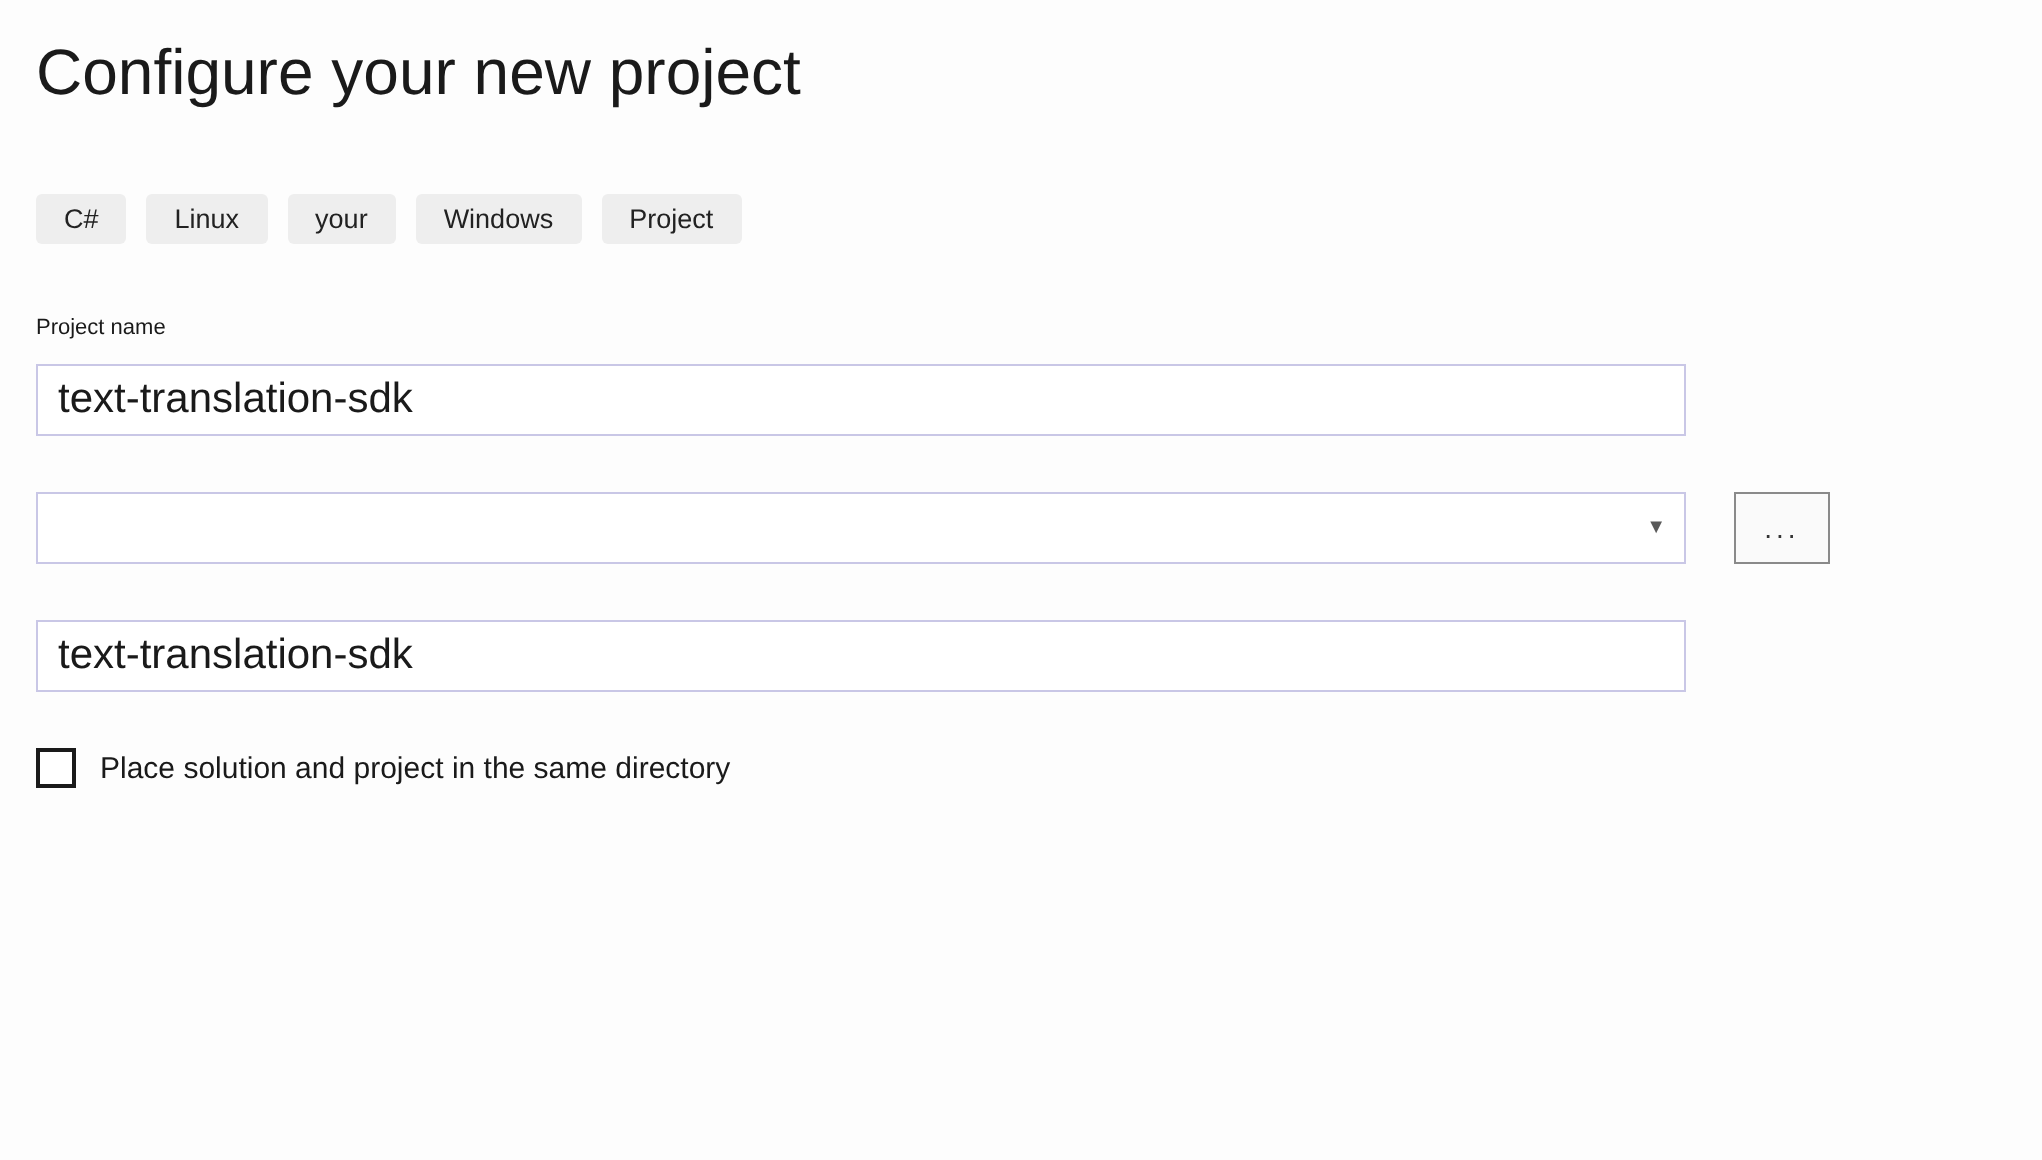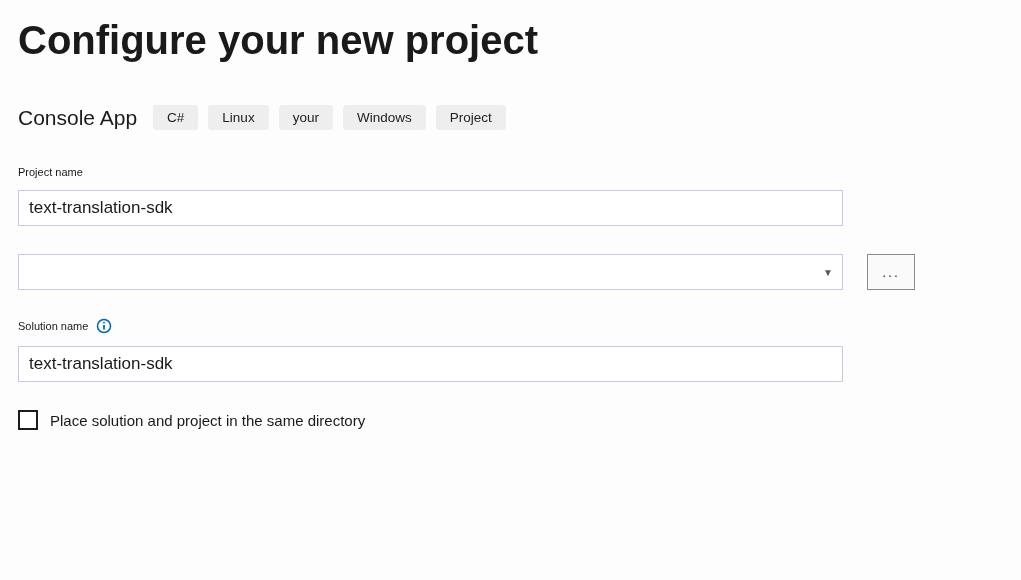--- a/index.html
+++ b/index.html
@@ -9,22 +9,22 @@
     }
     body {
       font-family: "Segoe UI", -apple-system, BlinkMacSystemFont, sans-serif;
       background: #fdfdfd;
       color: #1a1a1a;
       padding: 18px;
       width: 1021px;
       height: 580px;
     }
     .page-title {
-      font-size: 40px;
-      font-weight: 700;
+      font-size: 32px;
+      font-weight: 400;
       margin-bottom: 42px;
     }
     .template-row {
       display: flex;
       align-items: center;
       gap: 16px;
       margin-bottom: 36px;
     }
     .template-name {
       font-size: 21px;
@@ -49,21 +49,21 @@
       margin-bottom: 12px;
       display: flex;
       align-items: center;
       gap: 8px;
     }
     .text-input {
       width: 825px;
       height: 36px;
       border: 1px solid #c9c7e6;
       padding: 0 10px;
-      font-size: 17px;
+      font-size: 21px;
       font-family: inherit;
       background: #fff;
       color: #1a1a1a;
     }
     .location-row {
       display: flex;
       align-items: center;
       gap: 24px;
     }
     .combo-wrap {
@@ -128,21 +128,20 @@
     .checkbox-label {
       font-size: 15px;
     }
   </style>
 </head>
 <body>
 
 <h1 class="page-title">Configure your new project</h1>
 
 <div class="template-row">
-  <div class="template-name">Console App</div>
   <div class="tags">
     <span class="tag">C#</span>
     <span class="tag">Linux</span>
     <span class="tag">your</span>
     <span class="tag">Windows</span>
     <span class="tag">Project</span>
   </div>
 </div>
 
 <div class="field">
@@ -154,29 +153,19 @@
   <div class="location-row">
     <div class="combo-wrap">
       <input type="text" class="combo-input" value="" style="">
       <span class="combo-caret">▼</span>
     </div>
     <button class="browse-button">...</button>
   </div>
 </div>
 
 <div class="field">
-  <div class="field-label">
-    <span>Solution name</span>
-    <span class="info-icon">
-      <svg viewBox="0 0 16 16" width="16" height="16" fill="none" stroke="currentColor" stroke-width="1.5">
-        <circle cx="8" cy="8" r="6.5"></circle>
-        <line x1="8" y1="7" x2="8" y2="11.5" stroke-width="1.8"></line>
-        <circle cx="8" cy="4.7" r="0.9" fill="currentColor" stroke="none"></circle>
-      </svg>
-    </span>
-  </div>
   <input type="text" class="text-input" value="text-translation-sdk" style="">
 </div>
 
 <div class="checkbox-row">
   <input type="checkbox" class="checkbox" style="">
   <label class="checkbox-label">Place solution and project in the same directory</label>
 </div>
 
 </body></html>

